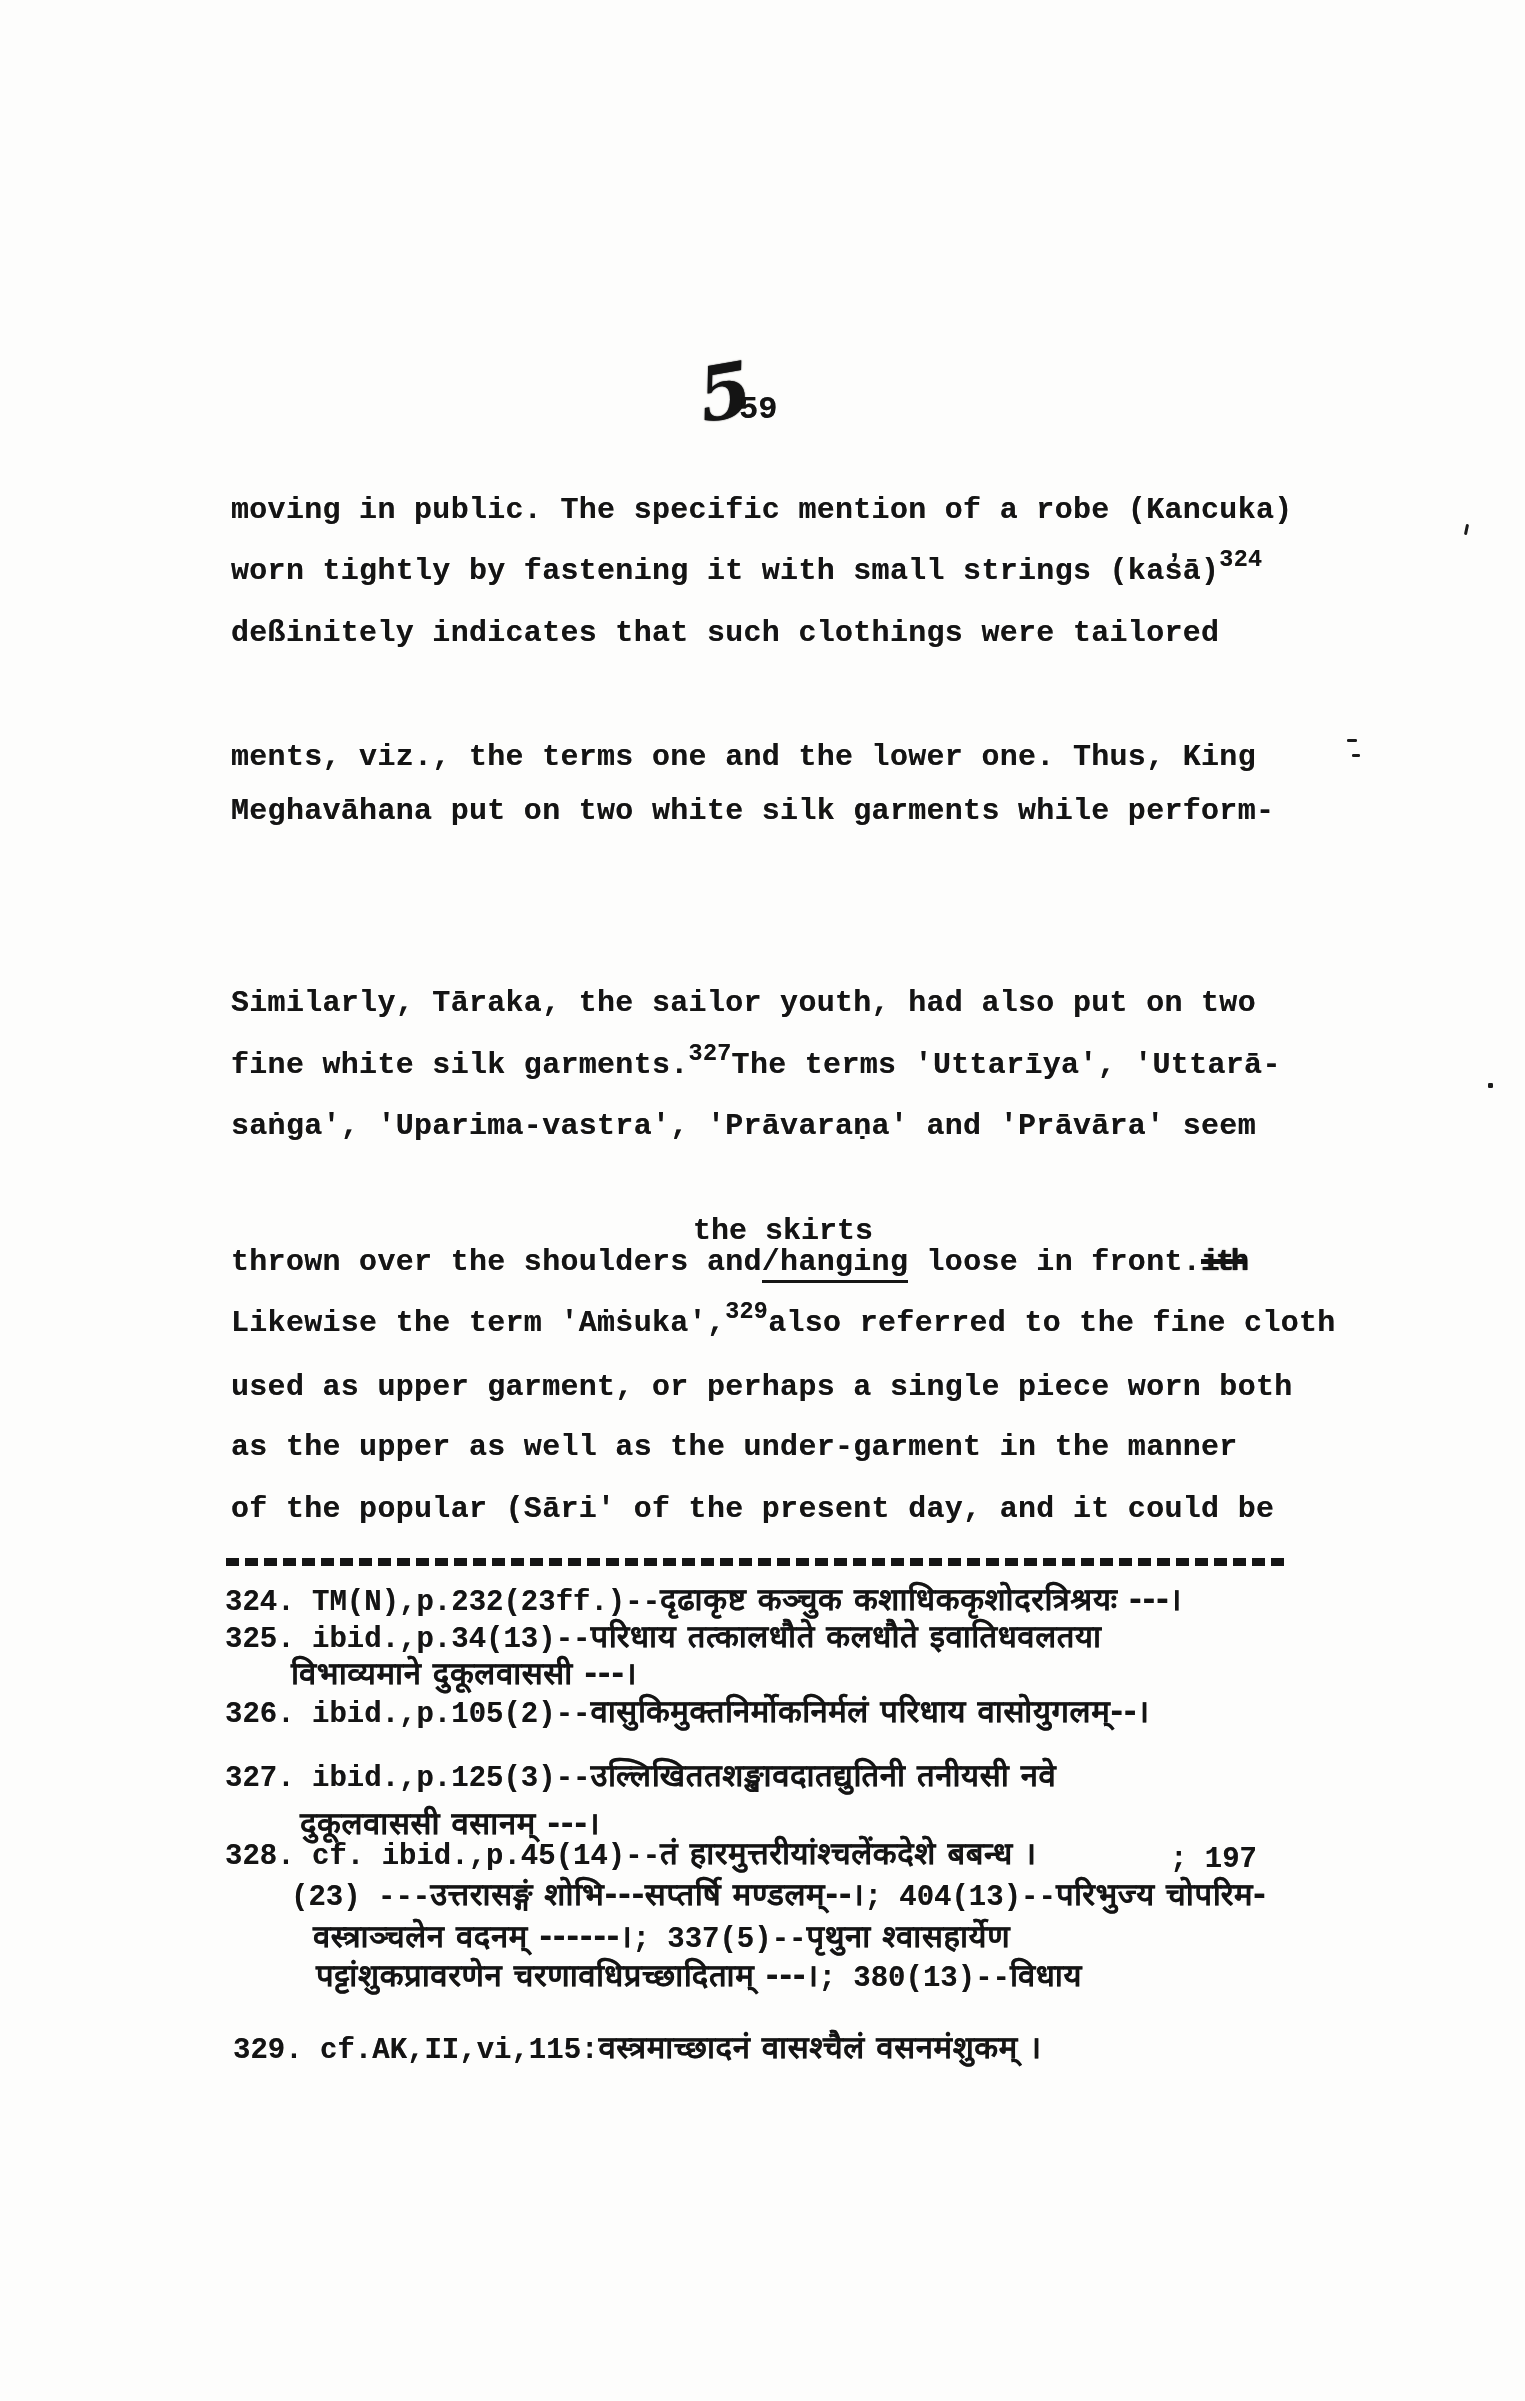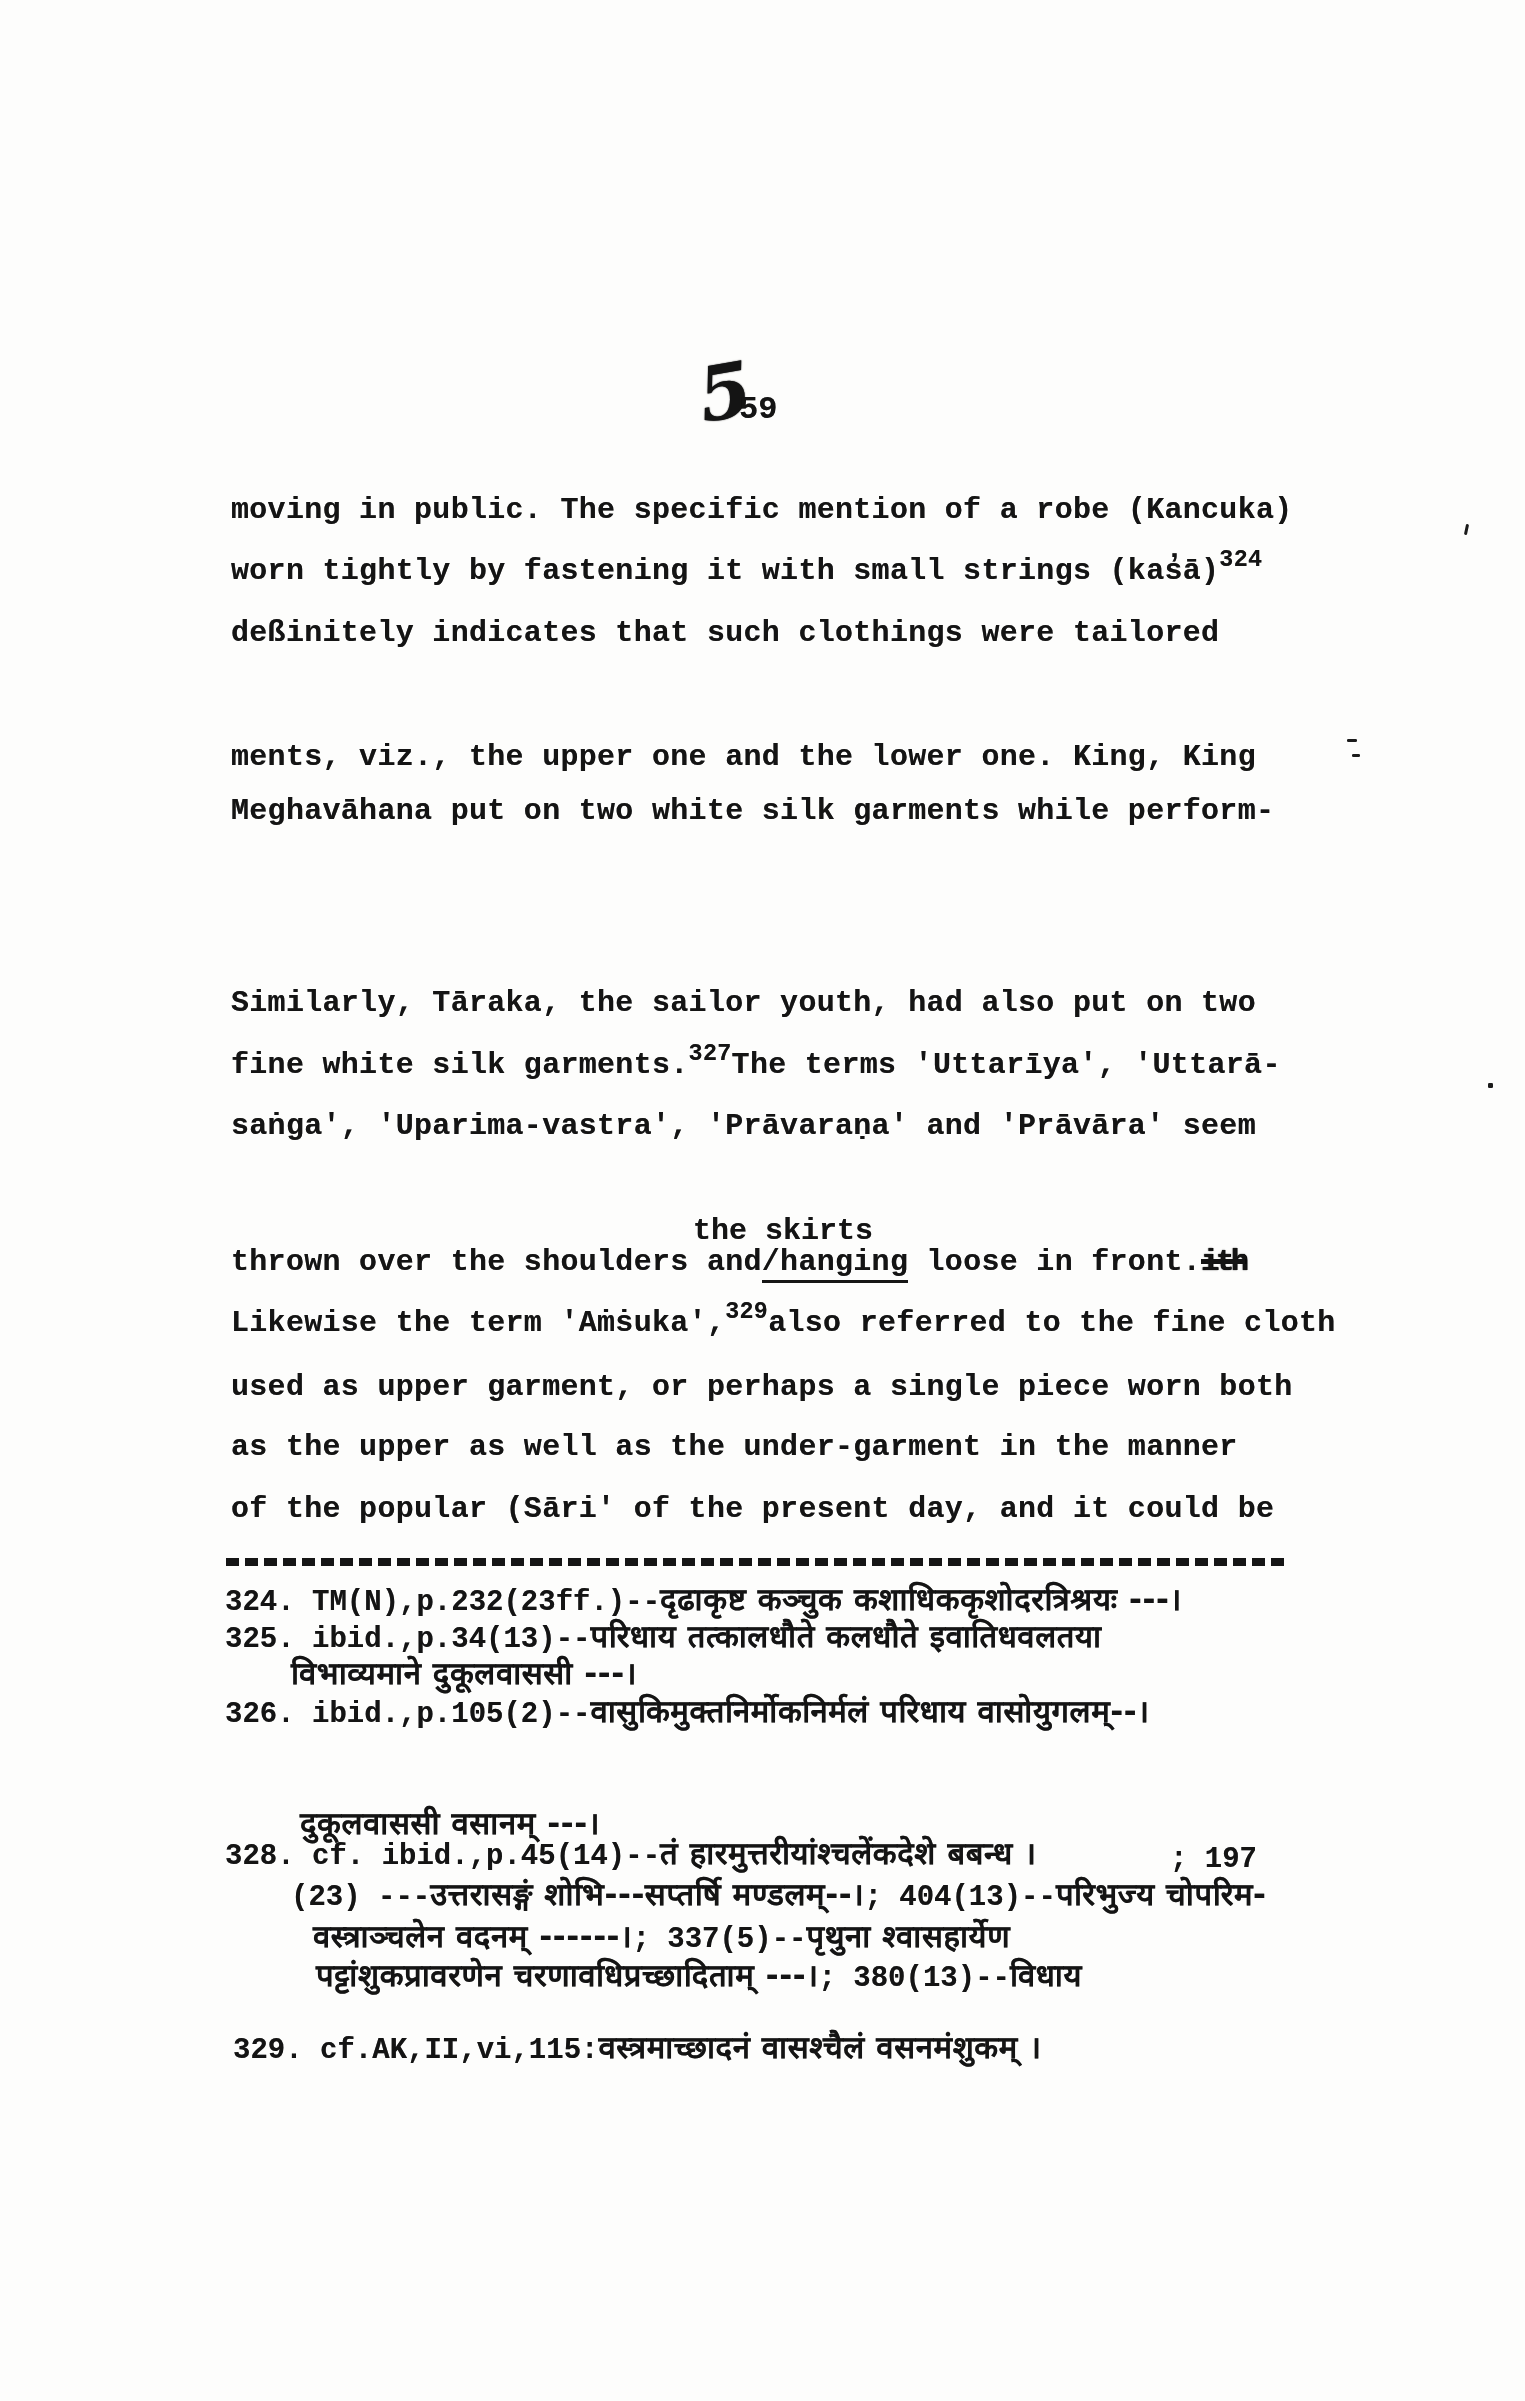--- a/index.html
+++ b/index.html
@@ -91,38 +91,39 @@
 <body>
 
 <div class="page">
 
   <div class="pagenum-hand">5</div>
   <div class="pagenum-typed">59</div>
 
   <div class="bline" style="top:493px"><span>moving in public. The specific mention of a robe (Kancuka)</span></div>
   <div class="bline" style="top:554px"><span>worn tightly by fastening it with small strings (kas̓ā)</span><span class="sup">324</span></div>
   <div class="bline" style="top:616px"><span>deßinitely indicates that such clothings were tailored</span></div>
-  <div class="bline" style="top:740px"><span>ments, viz., the upper one and the lower one. King, King</span></div>
+  <div class="bline" style="top:740px"><span>ments, viz., the terms one and the lower one. Thus, King</span></div>
   <div class="bline" style="top:794px"><span>Meghavāhana put on two white silk garments while perform-</span></div>
   <div class="bline" style="top:986px"><span>Similarly, Tāraka, the sailor youth, had also put on two</span></div>
   <div class="bline" style="top:1048px"><span>fine white silk garments.</span><span class="sup">327</span><span>The terms 'Uttarīya', 'Uttarā-</span></div>
   <div class="bline" style="top:1109px"><span>saṅga', 'Uparima-vastra', 'Prāvaraṇa' and 'Prāvāra' seem</span></div>
   <div class="insert-line" style="top:1214px">the skirts</div>
   <div class="bline" style="top:1245px"><span>thrown over the shoulders and</span><span class="uline">/hanging</span><span> loose in front.</span><span class="strike">ith</span></div>
   <div class="bline" style="top:1306px"><span>Likewise the term 'Aṁṡuka',</span><span class="sup">329</span><span>also referred to the fine cloth</span></div>
   <div class="bline" style="top:1370px"><span>used as upper garment, or perhaps a single piece worn both</span></div>
   <div class="bline" style="top:1430px"><span>as the upper as well as the under-garment in the manner</span></div>
   <div class="bline" style="top:1492px"><span>of the popular (Sāri' of the present day, and it could be</span></div>
 
   <div class="fn-separator"></div>
 
   <div class="fline" style="left:225px;top:1577px"><span>324. TM(N),p.232(23ff.)--</span><span class="dev">दृढाकृष्ट कञ्चुक कशाधिककृशोदरत्रिश्रयः ---।</span></div>
   <div class="fline" style="left:225px;top:1614px"><span>325. ibid.,p.34(13)--</span><span class="dev">परिधाय तत्कालधौते कलधौते इवातिधवलतया</span></div>
   <div class="fline" style="left:291px;top:1651px"><span class="dev">विभाव्यमाने दुकूलवाससी ---।</span></div>
   <div class="fline" style="left:225px;top:1689px"><span>326. ibid.,p.105(2)--</span><span class="dev">वासुकिमुक्तनिर्मोकनिर्मलं परिधाय वासोयुगलम्--।</span></div>
+  <div class="fline" style="left:225px;top:1753px"><span>327. ibid.,p.125(3)--</span><span class="dev">उल्लिखिततशङ्खावदातद्युतिनी तनीयसी नवे</span></div>
   <div class="fline" style="left:300px;top:1801px"><span class="dev">दुकूलवाससी वसानम् ---।</span></div>
   <div class="fline" style="left:225px;top:1831px"><span>328. cf. ibid.,p.45(14)--</span><span class="dev">तं हारमुत्तरीयांश्चलेंकदेशे बबन्ध ।</span></div>
   <div class="ref197">; 197</div>
   <div class="fline" style="left:291px;top:1872px"><span>(23) ---</span><span class="dev">उत्तरासङ्गं शोभि---सप्तर्षि मण्डलम्--।</span><span>; 404(13)--</span><span class="dev">परिभुज्य चोपरिम-</span></div>
   <div class="fline" style="left:313px;top:1914px"><span class="dev">वस्त्राञ्चलेन वदनम् ------।</span><span>; 337(5)--</span><span class="dev">पृथुना श्वासहार्येण</span></div>
   <div class="fline" style="left:316px;top:1953px"><span class="dev">पट्टांशुकप्रावरणेन चरणावधिप्रच्छादिताम् ---।</span><span>; 380(13)--</span><span class="dev">विधाय</span></div>
   <div class="fline" style="left:233px;top:2025px"><span>329. cf.AK,II,vi,115:</span><span class="dev">वस्त्रमाच्छादनं वासश्चैलं वसनमंशुकम् ।</span></div>
 
   <div class="speck" style="left:1347px;top:739px;width:10.2px;height:3.2px"></div>
   <div class="speck" style="left:1352px;top:754px;width:8.3px;height:3.2px"></div>

